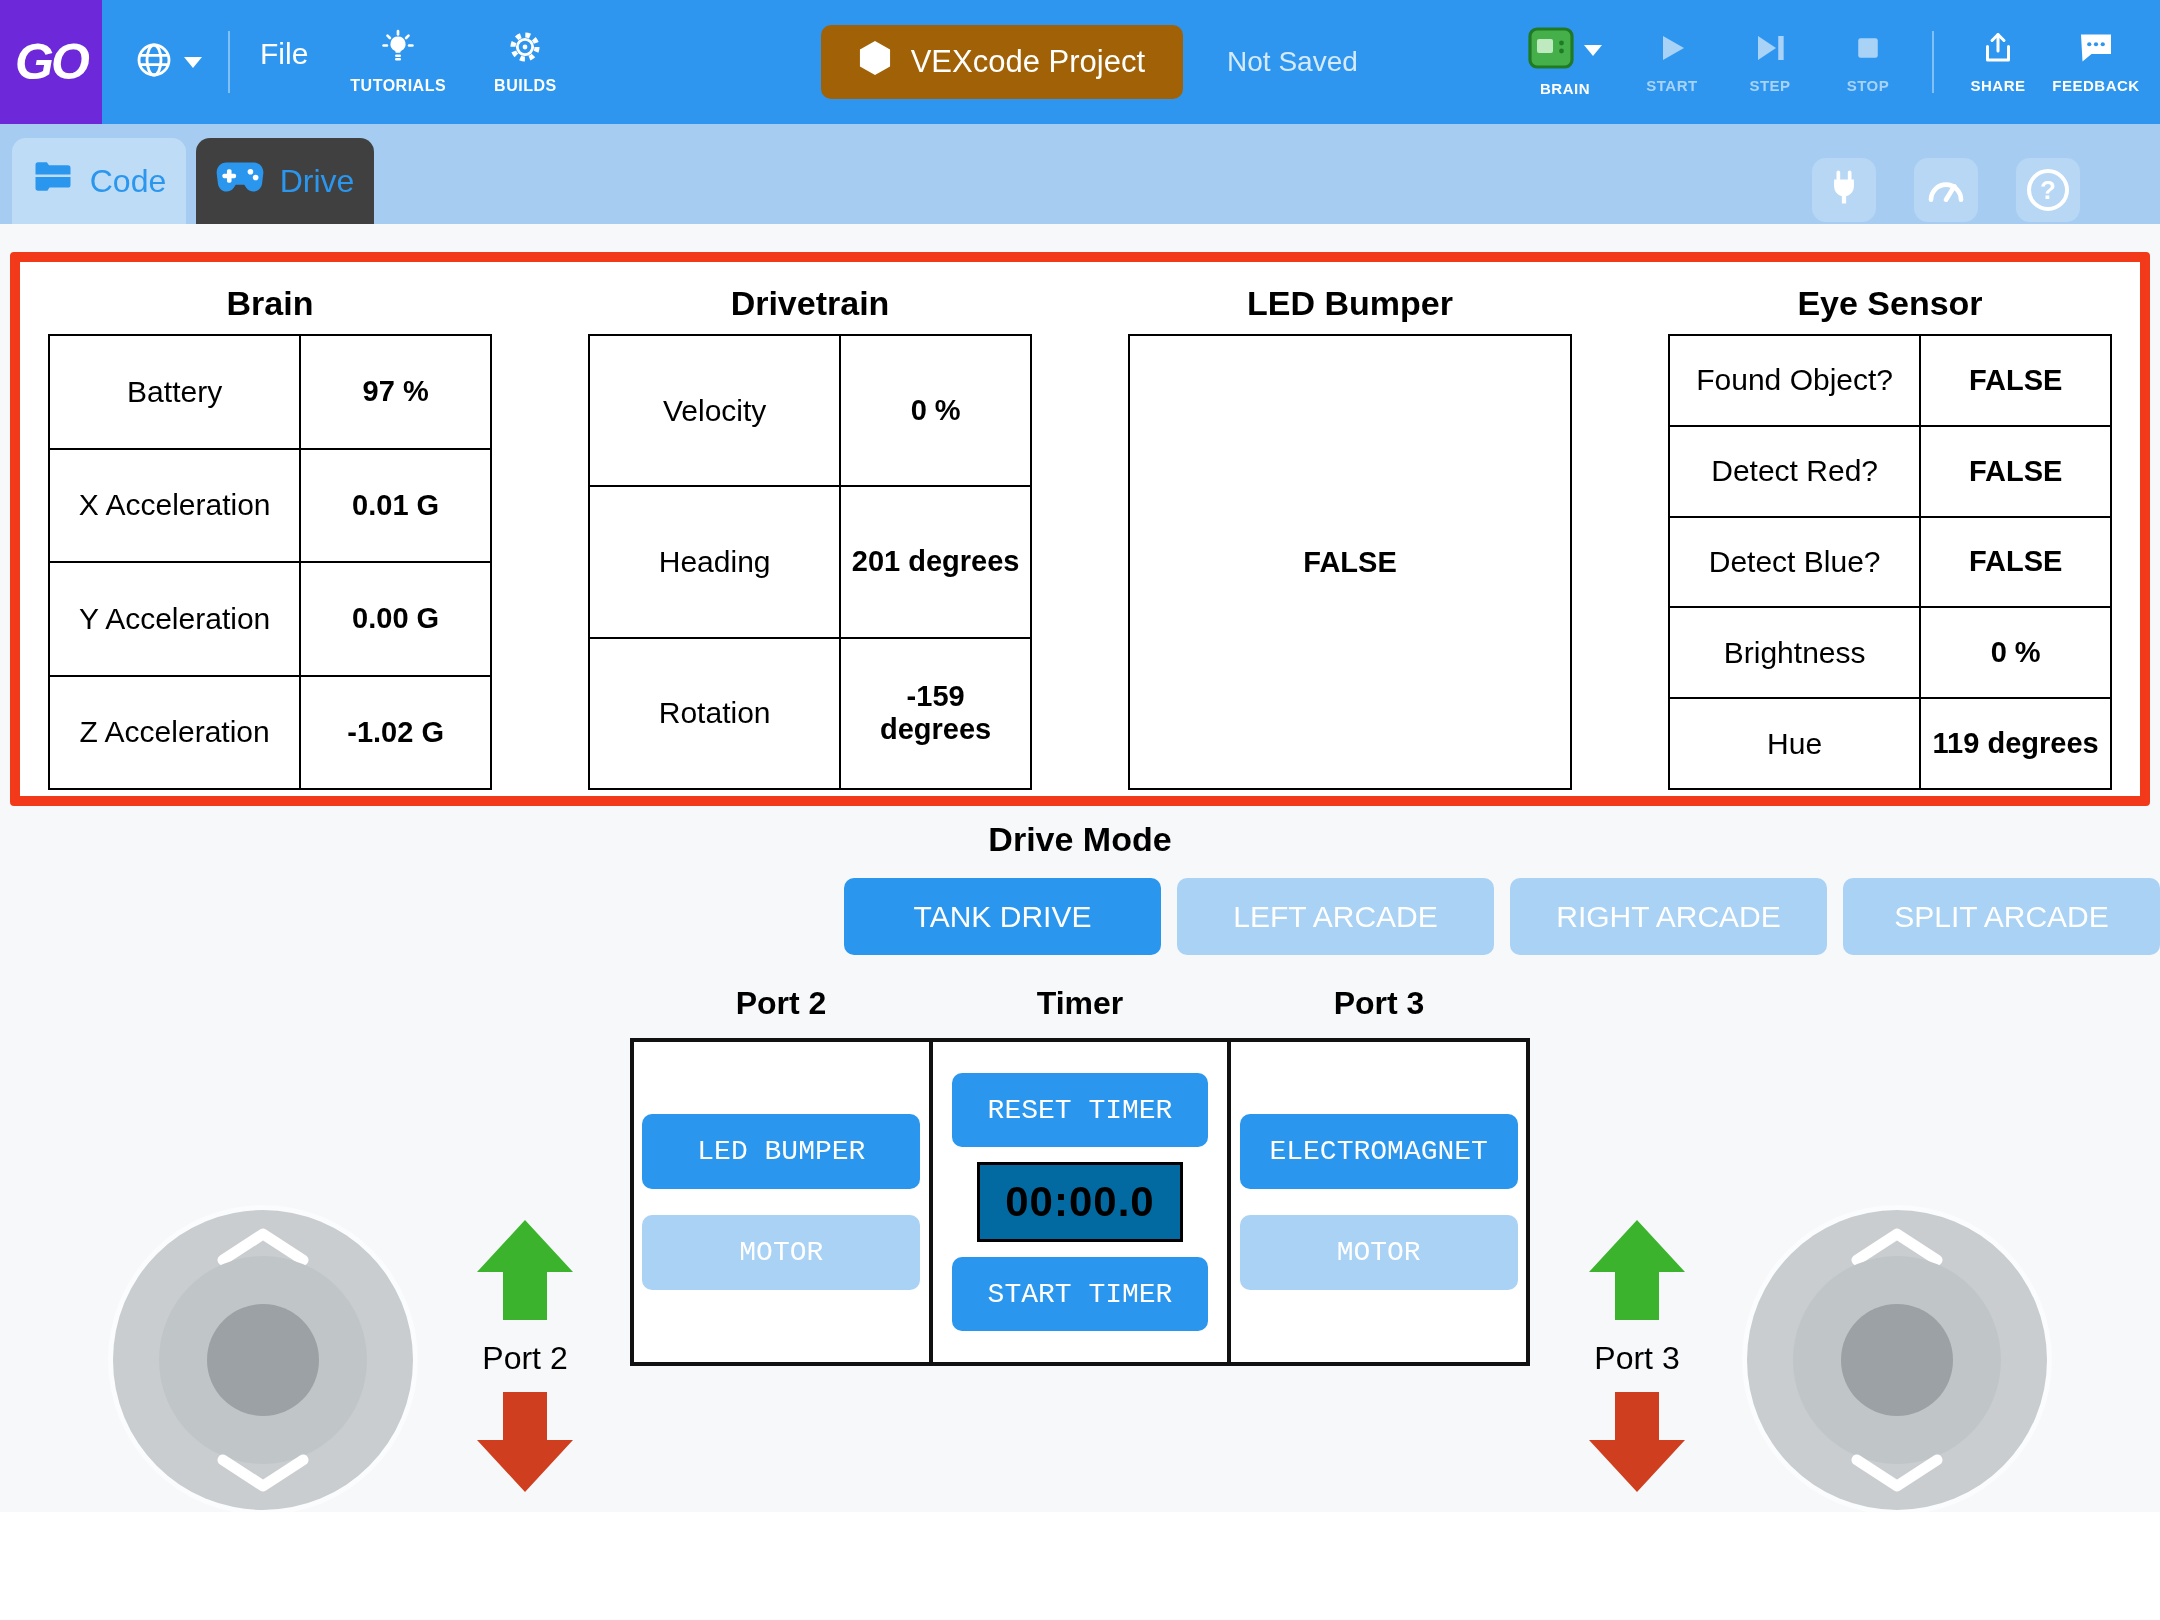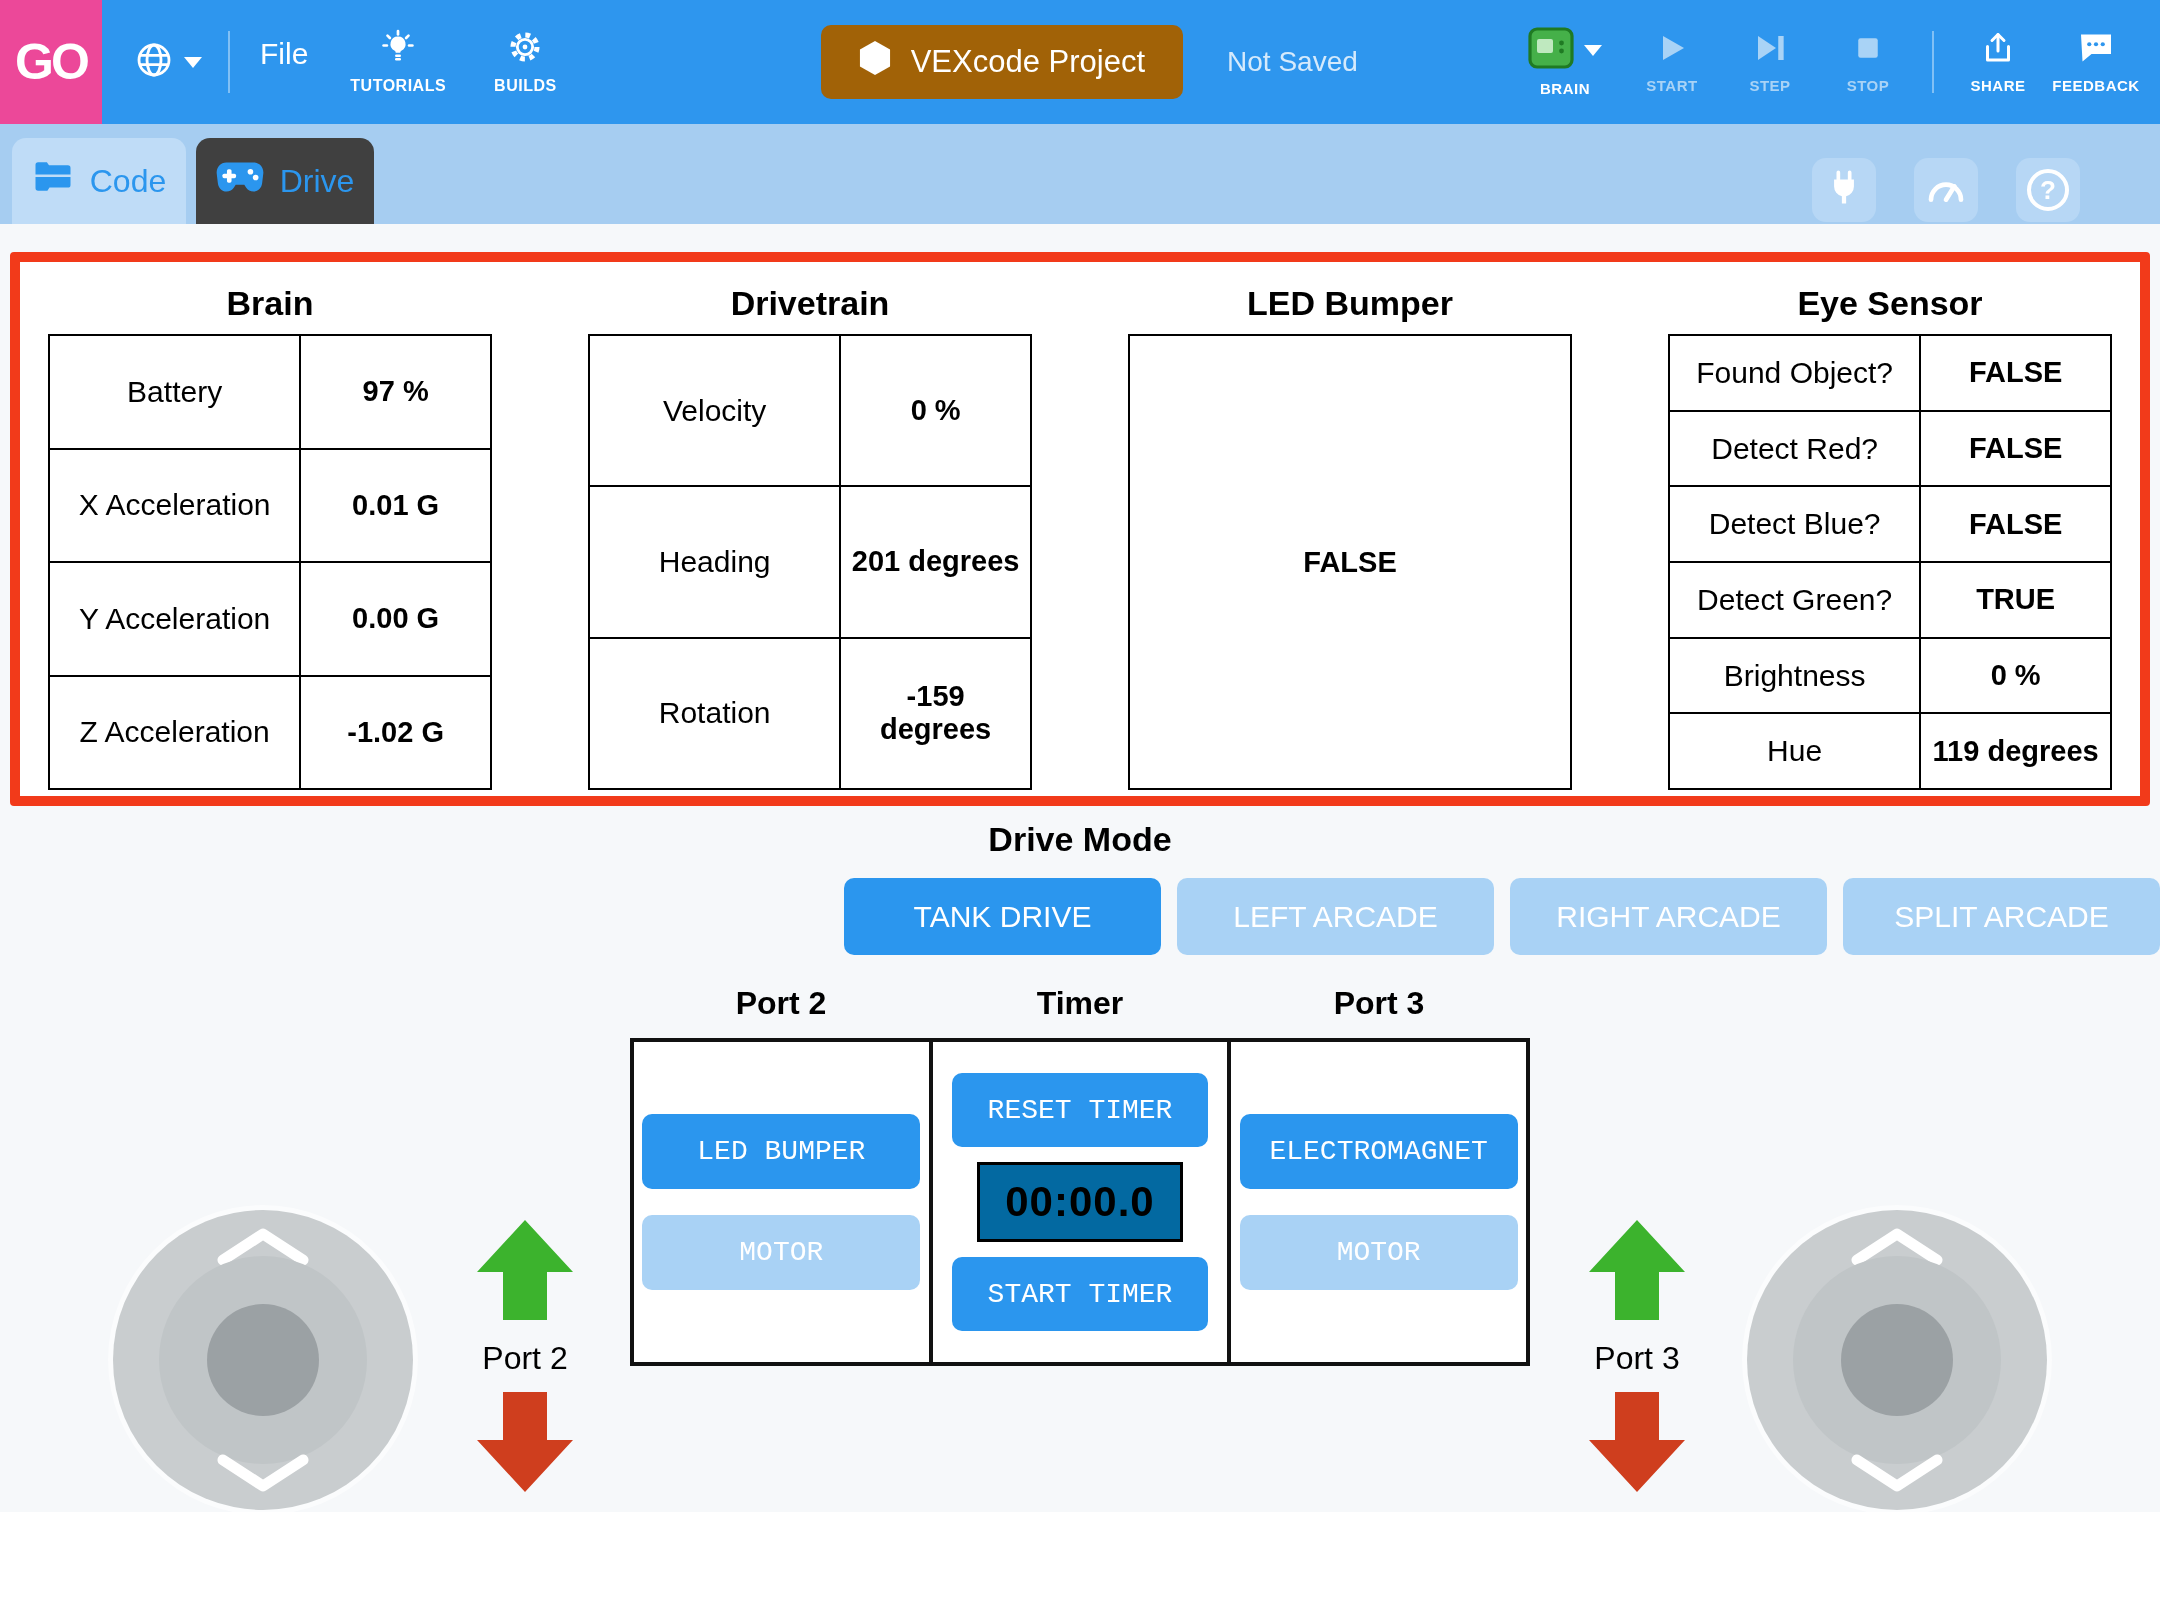--- a/index.html
+++ b/index.html
@@ -1,22 +1,22 @@
 <!DOCTYPE html>
 <html><head>
 <meta charset="utf-8">
 <style>
   *{box-sizing:border-box;margin:0;padding:0;}
   html,body{width:2160px;height:1620px;}
   body{font-family:"Liberation Sans",sans-serif;background:#fff;position:relative;overflow:hidden;}
 
   
   .topbar{position:absolute;top:0;left:0;width:2160px;height:124px;background:#2e96ee;display:flex;align-items:center;}
-  .logo{width:102px;height:124px;background:#ec4899;color:#fff;display:flex;align-items:center;justify-content:center;
-        font-size:50px;font-weight:bold;letter-spacing:-3px;flex:0 0 auto;}
+  .logo{width:102px;height:124px;background:#6d28d9;color:#fff;display:flex;align-items:center;justify-content:center;
+        font-size:50px;font-weight:bold;font-style:italic;letter-spacing:-3px;flex:0 0 auto;}
   .tb-group{display:flex;align-items:center;color:#fff;}
   .caret{width:0;height:0;border-left:9px solid transparent;border-right:9px solid transparent;border-top:11px solid #fff;margin-left:10px;}
   .tb-divider{width:2px;height:62px;background:rgba(255,255,255,.4);margin:0 26px;flex:0 0 auto;}
   .tb-file{font-size:30px;color:#fff;margin:0 18px 16px 4px;cursor:default;}
   .tb-menu{display:flex;flex-direction:column;align-items:center;gap:8px;color:#fff;margin:0 24px;}
   .tb-menu .lbl{font-size:16px;font-weight:bold;letter-spacing:.5px;}
   .project-pill{display:flex;align-items:center;gap:20px;background:#a16207;border-radius:10px;height:74px;padding:0 38px;
                 color:#fff;font-size:31px;margin-left:240px;}
   .not-saved{color:rgba(255,255,255,.8);font-size:28px;margin-left:44px;white-space:nowrap;}
   .tb-right{margin-left:auto;display:flex;align-items:center;gap:6px;padding-right:18px;}
@@ -340,24 +340,20 @@
         </div>
         <div class="mrow">
           <div class="mlabel">Detect Red?</div>
           <div class="mvalue">FALSE</div>
         </div>
         <div class="mrow">
           <div class="mlabel">Detect Blue?</div>
           <div class="mvalue">FALSE</div>
         </div>
         <div class="mrow">
-          <div class="mlabel">Detect Green?</div>
-          <div class="mvalue">TRUE</div>
-        </div>
-        <div class="mrow">
           <div class="mlabel">Brightness</div>
           <div class="mvalue">0 %</div>
         </div>
         <div class="mrow">
           <div class="mlabel">Hue</div>
           <div class="mvalue">119 degrees</div>
         </div>
       </div>
     </div>
   </section>

